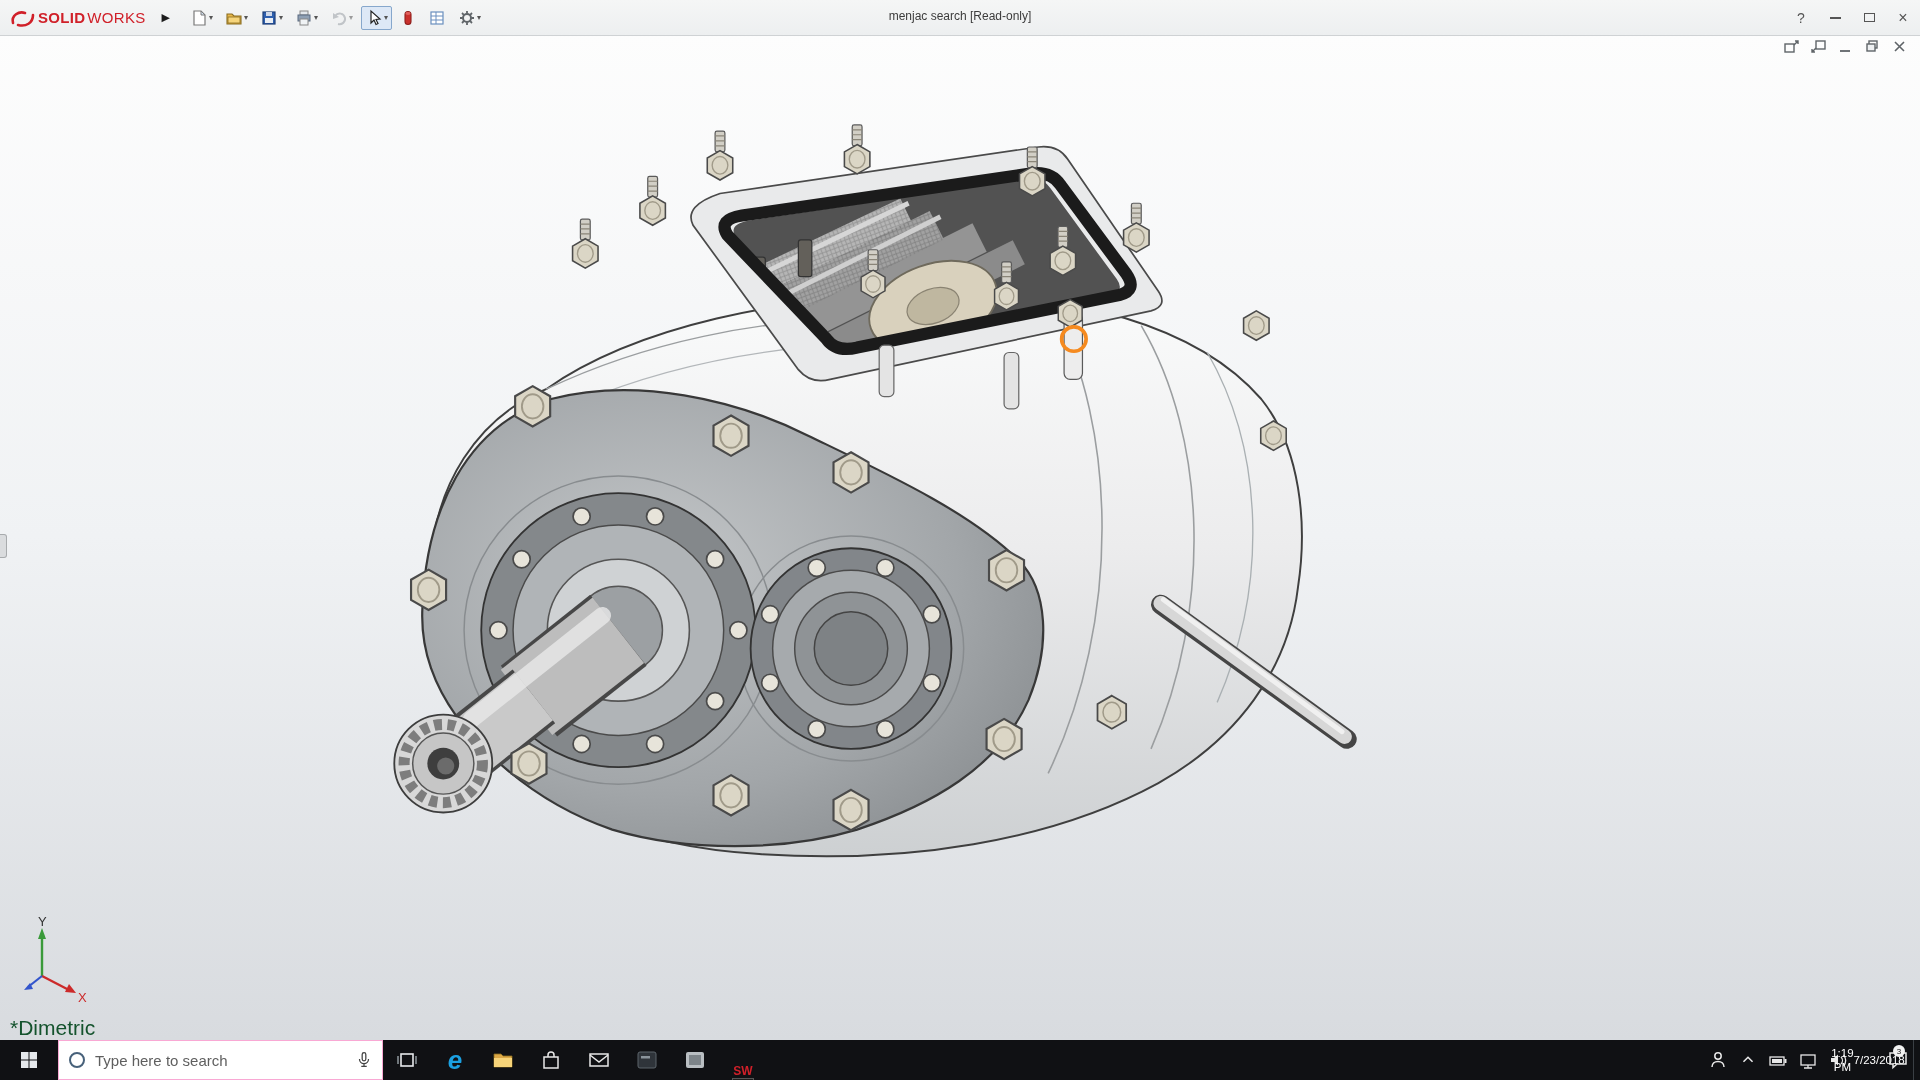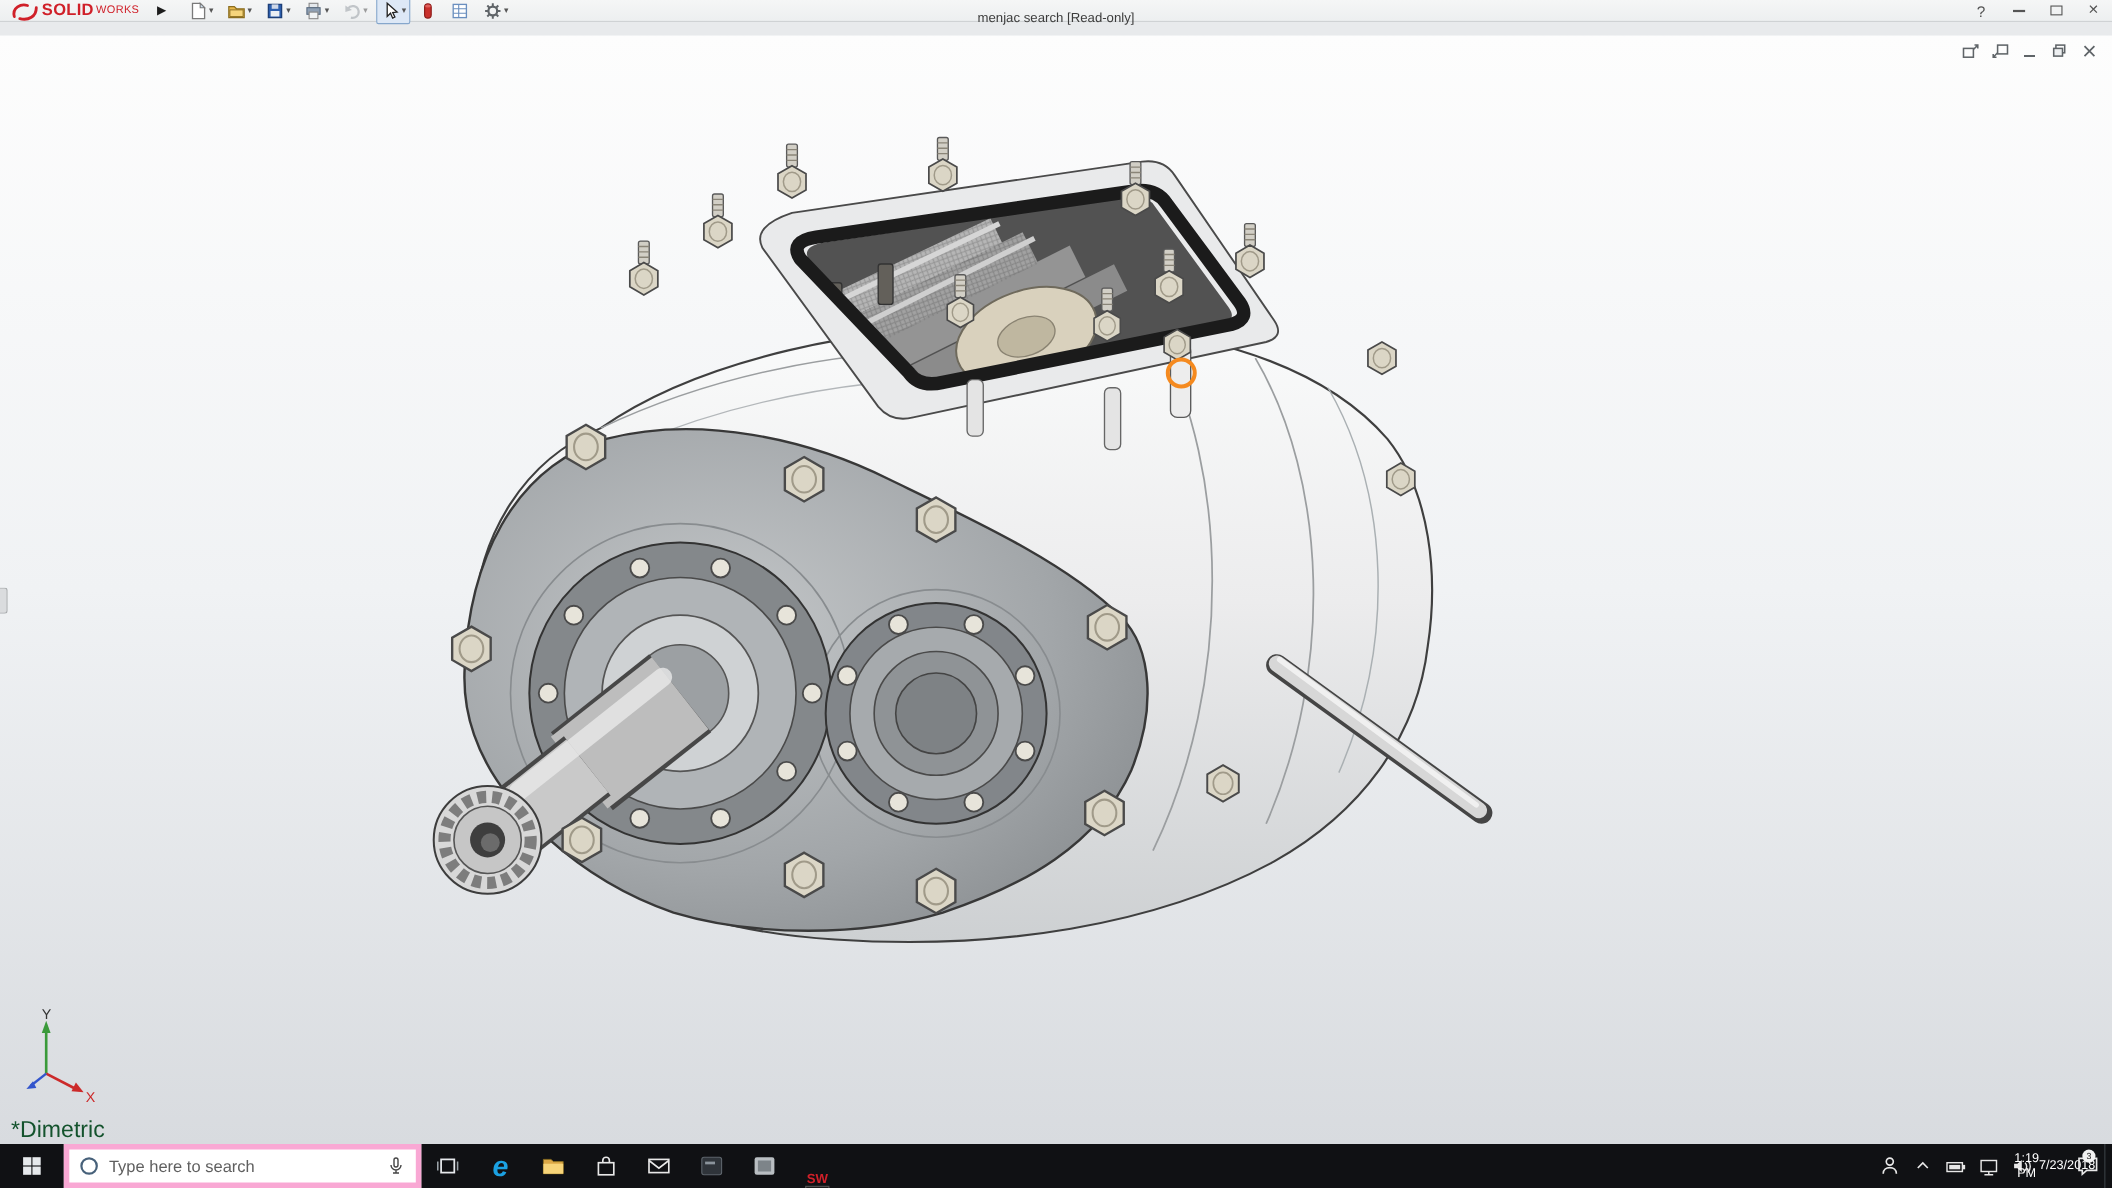--- a/index.html
+++ b/index.html
@@ -1,25 +1,25 @@
 <!DOCTYPE html>
 <html><head>
 <meta charset="utf-8">
 <style>
   * { margin:0; padding:0; box-sizing:border-box; }
   html,body { width:1920px; height:1080px; overflow:hidden;
               font-family:"Liberation Sans", sans-serif; background:#e8eaec; }
 
   
-  .titlebar { position:absolute; top:0; left:0; width:1920px; height:20px;
+  .titlebar { position:absolute; top:0; left:0; width:1920px; height:36px;
               background:linear-gradient(#f5f6f6,#edeff0);
               border-bottom:1px solid #cfd2d4; display:flex; align-items:center; z-index:30; }
   .logo { display:flex; align-items:center; gap:2px; padding:0 6px 0 10px; }
   .logo-bold  { color:#d02029; font-weight:bold; font-size:15px; letter-spacing:.3px; }
-  .logo-light { color:#d02029; font-weight:normal; font-size:10px; letter-spacing:.3px; }
+  .logo-light { color:#d02029; font-weight:normal; font-size:15px; letter-spacing:.3px; }
   .flyout { font-size:11px; color:#1c1c1c; padding:0 10px; cursor:default; }
   .qat { display:flex; align-items:center; gap:4px; margin-left:6px; }
   .qbtn { display:flex; align-items:center; gap:1px; padding:2px 3px; border-radius:2px; border:1px solid transparent; }
   .qbtn .caret { font-size:8px; color:#555; }
   .qbtn.active { background:#dde8f6; border:1px solid #86a7cc; }
   .qbtn.disabled { opacity:.55; }
   .doc-title { position:absolute; left:50%; transform:translateX(-50%); top:0; height:32px;
                display:flex; align-items:center; font-size:12px; color:#3c3c3c; }
   .win-controls { margin-left:auto; display:flex; align-items:center; height:32px; }
   .win-controls .wbtn { width:34px; height:32px; display:flex; align-items:center; justify-content:center;
@@ -41,21 +41,21 @@
 
   .triad { position:absolute; left:12px; bottom:34px; z-index:4; }
   .orientation-label { position:absolute; left:10px; bottom:0px; font-size:21px; color:#14532d; z-index:4; }
 
   
   .taskbar { position:absolute; bottom:0; left:0; width:1920px; height:40px;
              background:#101114; display:flex; align-items:stretch; z-index:40; }
   .taskbar button { background:transparent; border:none; display:flex; align-items:center;
                     justify-content:center; cursor:default; }
   .tb-start { width:58px; }
-  .searchbox { width:325px; background:#ffffff; border:5px solid #f9a8d4; display:flex;
+  .searchbox { width:325px; background:#ffffff; border:1px solid #f9a8d4; display:flex;
                align-items:center; padding:0 8px; gap:8px; }
   .searchbox input { flex:1; border:none; outline:none; font-size:15px; color:#333;
                      font-family:"Liberation Sans", sans-serif; background:transparent; }
   .searchbox input::placeholder { color:#5f5f5f; opacity:1; }
   .tb-app { width:48px; }
   .edge-e { color:#1ba1e2; font-size:26px; font-weight:bold; font-style:italic; line-height:1; }
   .sw-wrap { display:flex; flex-direction:column; align-items:center; line-height:1; }
   .sw-top { color:#d02029; font-weight:bold; font-size:12px;margin-top:33px; }
   .sw-year { background:#1d1d1d; color:#f2f2f2; font-size:7px; padding:1px 2px; margin-top:1px; border:1px solid #555; }
   .tb-spacer { flex:1; }

